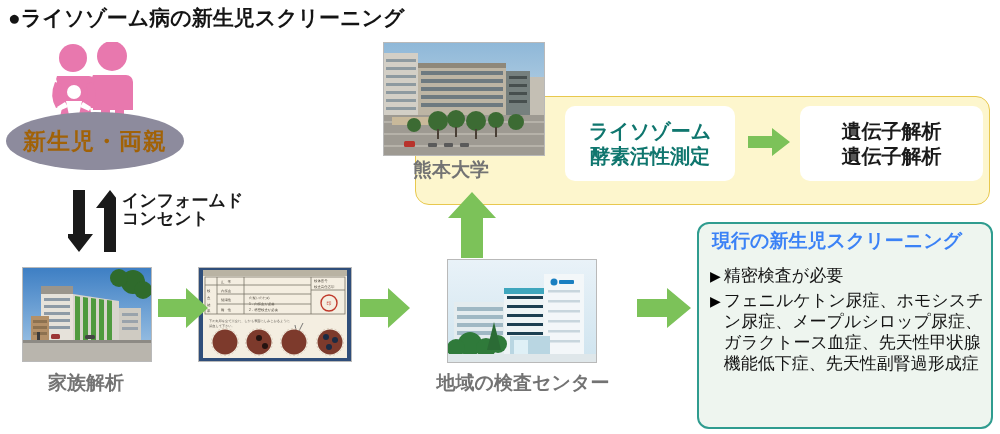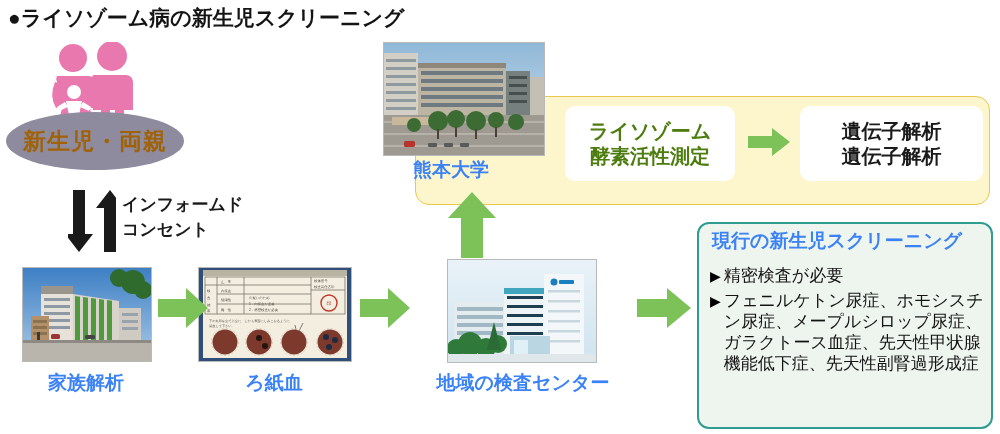--- a/index.html
+++ b/index.html
@@ -35,32 +35,32 @@
     display:flex;align-items:center;justify-content:center;
     color:#a16207;font-size:23px;font-weight:700;
     letter-spacing:1px;
   }
 
   
   #ic-arrows{left:68px;top:190px;width:48px;height:62px;}
   #ic-text{
     left:122px;top:192px;
     font-size:17px;font-weight:700;color:#1a1a1a;
-    line-height:25px;white-space:pre-line;
+    line-height:18px;white-space:pre-line;
   }
 
   
   .photo{
     border:1px solid #b9b9b9;
     overflow:hidden;
     background:#dcdcdc;
   }
   .photo .inner{position:relative;width:100%;height:100%;overflow:hidden;}
   .cap{
-    font-size:19px;font-weight:700;color:#3b82f6;
+    font-size:19px;font-weight:700;color:#737373;
     text-align:center;white-space:nowrap;
   }
 
   
   #photo-obstetric{left:22px;top:267px;width:128px;height:93px;}
   #cap-obstetric{left:0px;top:370px;width:172px;}
 
   
   #photo-filterpaper{left:198px;top:267px;width:152px;height:93px;}
   #cap-filterpaper{left:198px;top:370px;width:152px;}
@@ -81,21 +81,21 @@
     border-radius:14px;
   }
   .white-card{
     background:#ffffff;border-radius:10px;
     display:flex;align-items:center;justify-content:center;
     text-align:center;line-height:25px;
     font-size:20px;font-weight:700;
   }
   #card-enzyme{
     left:565px;top:106px;width:170px;height:75px;
-    color:#4d7c0f;
+    color:#0f766e;
   }
   #card-analysis{
     left:800px;top:106px;width:183px;height:75px;
     color:#1b1b1b;
   }
   #arrow-yellow-mid{left:748px;top:128px;width:42px;height:28px;}
 
   
   #teal-panel{
     left:697px;top:222px;width:292px;height:203px;
@@ -296,21 +296,20 @@
 
         <g fill="none" stroke="#cdbfae" stroke-width="0.7" stroke-dasharray="2 2">
           <circle cx="26" cy="74" r="13.5"></circle>
             <circle cx="60" cy="74" r="13.5"></circle>
           <circle cx="95" cy="74" r="13.5"></circle>
             <circle cx="131" cy="74" r="13.5"></circle>
         </g>
       </svg>
     </div>
   </div>
-  <div class="abs cap" id="cap-filterpaper">ろ紙血</div>
 
   <div class="abs photo" id="photo-center">
     <div class="inner">
       <svg width="148" height="102" viewBox="0 0 148 102" xmlns="http://www.w3.org/2000/svg">
         <defs>
           <linearGradient id="skyC" x1="0" y1="0" x2="0" y2="1">
             <stop offset="0" stop-color="#e9f2f8"></stop>
               <stop offset="1" stop-color="#cfe4ef"></stop>
           </linearGradient>
         </defs>

